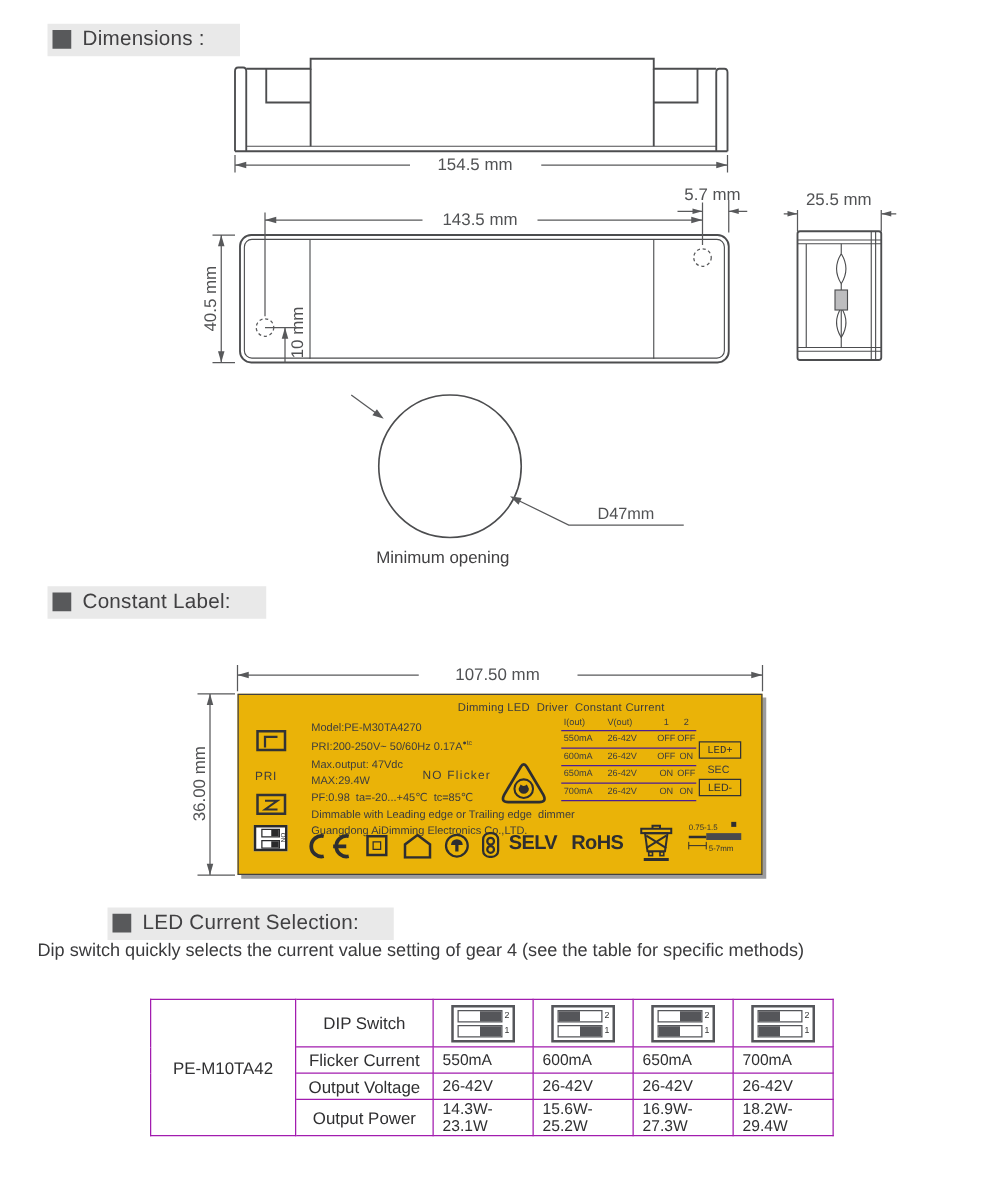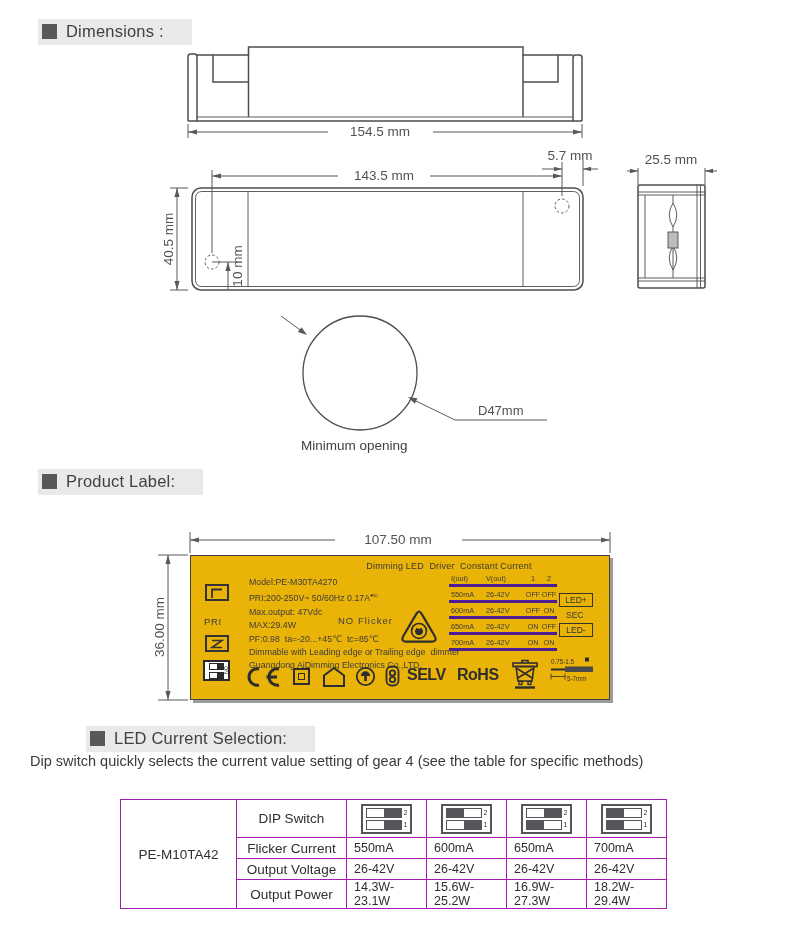--- a/index.html
+++ b/index.html
@@ -27,21 +27,21 @@
   .lbl-pri{position:absolute;left:13px;top:60px;font-size:9.5px;letter-spacing:0.6px;color:#3c3c3e;}
   .mini-dip{position:absolute;left:12px;top:104px;width:27px;height:21px;border:2px solid #2a2a2c;box-sizing:border-box;display:flex;flex-direction:column;justify-content:center;gap:2px;padding-left:4px;background:#fff;}
   .mini-slider{position:relative;width:13px;height:5px;border:1px solid #2a2a2c;background:#fff;}
   .mini-slider .mknob{position:absolute;top:0;bottom:0;left:50%;width:50%;background:#2a2a2c;}
   .mini-on{position:absolute;right:-1px;top:5px;font-size:5px;color:#2a2a2c;transform:rotate(90deg);transform-origin:center;}
   .lbl-info{position:absolute;left:58px;top:20px;}
   .lbl-line{font-size:8.8px;line-height:13.4px;color:#3c3c3e;white-space:pre;}
   .lbl-line sup{font-size:5.5px;}
   .lbl-noflicker{position:absolute;left:147px;top:59px;font-size:9.5px;letter-spacing:1px;color:#3c3c3e;}
   .lbl-table{position:absolute;left:258px;top:16px;width:108px;font-size:7.3px;color:#3c3c3e;}
-  .lt-row{display:flex;align-items:flex-end;height:13px;border-bottom:3px solid #4c1d95;line-height:11px;}
+  .lt-row{display:flex;align-items:flex-start;height:13px;border-bottom:1px solid #4c1d95;line-height:11px;}
   .lt-row.hdr{height:12px;}
   .lt-c1{width:35px;padding-left:2px;}
   .lt-c2{width:39px;}
   .lt-c3{width:16px;text-align:center;}
   .lt-c4{width:16px;text-align:center;}
   .term-out{position:absolute;left:368px;width:34px;height:14px;border:1.6px solid #333335;box-sizing:border-box;font-size:8.5px;display:flex;align-items:center;justify-content:center;color:#2f2f31;}
   .lbl-sec{position:absolute;left:375px;top:54px;font-size:8.5px;color:#3c3c3e;}
   .certs{position:absolute;left:0;top:0;width:100%;height:100%;}
   .class2{position:absolute;left:102px;top:112px;width:17px;height:17px;border:2px solid #2e2e30;box-sizing:border-box;display:flex;align-items:center;justify-content:center;}
   .class2 .inner{width:7px;height:7px;border:1.5px solid #2e2e30;box-sizing:border-box;}
@@ -136,21 +136,21 @@
     <path class="dim" d="M16,18 L36,32.6"></path>
     <polygon class="arr" points="42,37 36.5,29.3 32.9,34.1"></polygon>
     <path class="dim" d="M151,103 L190,122 H282"></path>
     <polygon class="arr" points="143,99 149.8,105.7 152.4,100.3"></polygon>
     <text x="213" y="117" style="font-size:13px">D47mm</text>
     <text x="36" y="152" style="font-size:13.5px;fill:#414042">Minimum opening</text>
   </svg>
 
   <div class="abs sec-header" style="left:38px;top:469px;">
     <span class="sq"></span>
-    <span class="sec-title">Product Label:</span>
+    <span class="sec-title">Constant Label:</span>
   </div>
 
   <svg class="abs" style="left:140px;top:520px;" width="495" height="195" viewBox="0 0 495 195">
     <path class="dim" d="M50,12 V33 M470,12 V33"></path>
     <path class="dim" d="M50,20 H195 M322,20 H470"></path>
     <polygon class="arr" points="50,20 59,17.4 59,22.6"></polygon>
     <polygon class="arr" points="470,20 461,17.4 461,22.6"></polygon>
     <text class="dimtxt" x="258" y="24" text-anchor="middle">107.50 mm</text>
     <path class="dim" d="M18,35 H48 M18,180 H48 M28,35 V180"></path>
     <polygon class="arr" points="28,35 25.4,44 30.6,44"></polygon>
@@ -225,21 +225,21 @@
         <span class="lt-c4">OFF</span>
       </div>
       <div class="lt-row">
         <span class="lt-c1">700mA</span>
         <span class="lt-c2">26-42V</span>
         <span class="lt-c3">ON</span>
         <span class="lt-c4">ON</span>
       </div>
     </div>
 
-    <div class="term-out" style="top:37px;">LED+</div>
+    <div class="term-out" style="top:37px;font-family:Liberation Mono, monospace;">LED+</div>
     <div class="lbl-sec">SEC</div>
     <div class="term-out" style="top:67px;">LED-</div>
 
     <div class="certs">
       <svg class="abs" style="left:52px;top:110px;" width="40" height="22" viewBox="0 0 40 22">
         <path d="M16,3 A8.2,8.2 0 1 0 16,19" stroke="#2e2e30" stroke-width="3" fill="none"></path>
         <path d="M36,3 A8.2,8.2 0 1 0 36,19" stroke="#2e2e30" stroke-width="3" fill="none"></path>
         <path d="M23.5,11 H34" stroke="#2e2e30" stroke-width="3" fill="none"></path>
       </svg>
       <div class="class2">

